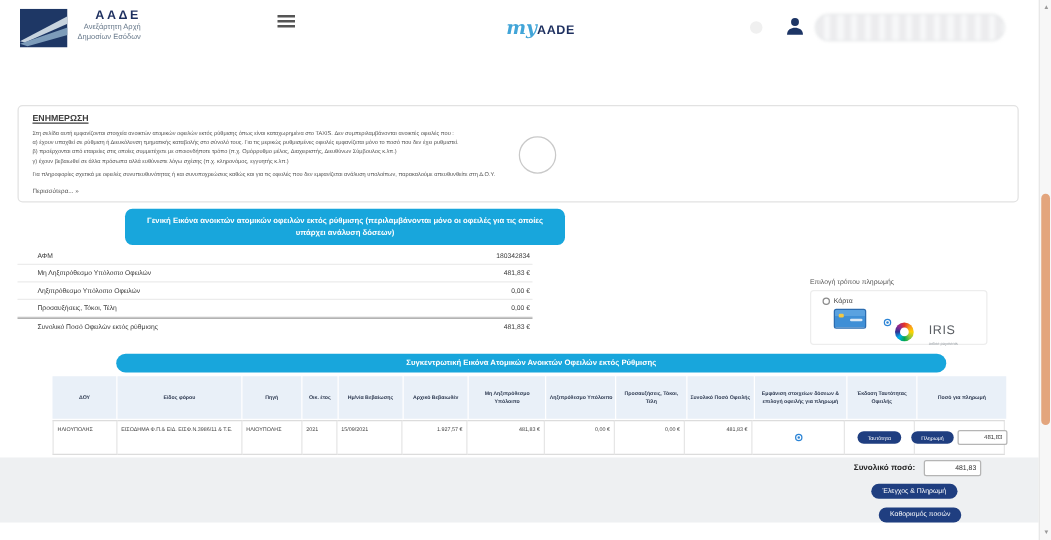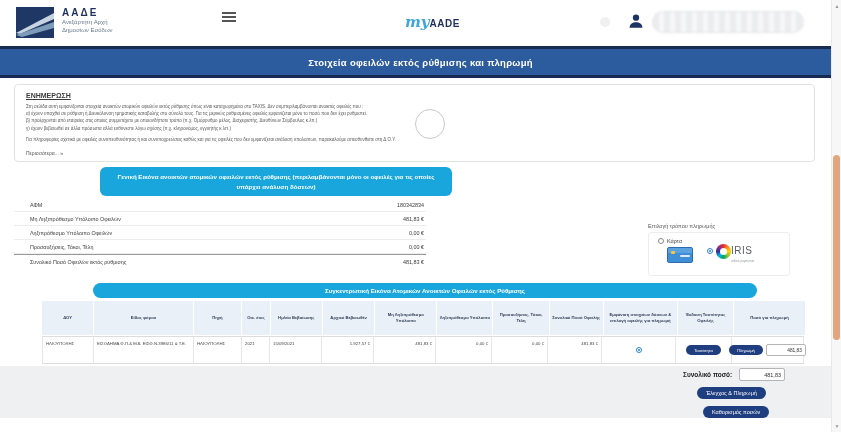--- a/index.html
+++ b/index.html
@@ -1,20 +1,20 @@
 <!DOCTYPE html>
 <html><head>
 <meta charset="utf-8">
 <style>
   * { margin:0; padding:0; box-sizing:border-box; }
   body { background:#fff; font-family:"Liberation Sans", sans-serif; }
   .page { position:relative; width:841px; height:432px; background:#fff; overflow:hidden; }
 
   
-  .hdr { position:absolute; left:0; top:0; width:831px; height:46px; background:#fff; }
+  .hdr { position:absolute; left:0; top:0; width:831px; height:46px; background:#fff;text-align:right; }
   .logo-sq { position:absolute; left:16px; top:7px; width:38px; height:31px; }
   .brand { position:absolute; left:62px; top:7px; }
   .brand-name { font-size:10px; font-weight:bold; color:#1d2f5f; letter-spacing:2px; }
   .brand-sub { font-size:6px; color:#67788a; line-height:1.35; }
   .hamb { position:absolute; left:222px; top:12px; width:14px; cursor:pointer; }
   .hamb span { display:block; height:1.5px; background:#555; margin-bottom:2.5px; }
   .myaade { position:absolute; left:405px; top:13px; white-space:nowrap; }
   .my { font-family:"DejaVu Serif", serif; font-style:italic; font-weight:bold; font-size:15px; color:#42a5d8; }
   .aade { font-size:10px; font-weight:bold; color:#1d2f5f; letter-spacing:0.5px; }
   .notif { position:absolute; left:600px; top:17px; width:10px; height:10px; border-radius:50%; background:#f0f0f0; }
@@ -55,21 +55,21 @@
   .pay-opt { display:flex; flex-direction:column; }
   .pay-opt-top { display:flex; align-items:center; gap:3px; }
   .radio { width:6px; height:6px; border:1px solid #8a8a8a; border-radius:50%; background:#fff; display:inline-block; position:relative; flex:none; cursor:pointer; }
   .radio.sel { border-color:#2b84d6; }
   .radio.sel::after { content:''; position:absolute; inset:1px; background:#2b84d6; border-radius:50%; }
   .opt-text { font-size:5.5px; color:#444; }
   .card-icon { margin:3px 0 0 9px; width:26px; height:16px; border-radius:2px; border:1px solid #2b6cb0;
                background:linear-gradient(180deg,#5aa2e0 0 5px,#3f8fd6 5px 100%); position:relative; }
   .card-icon::before { content:''; position:absolute; left:3px; top:3px; width:4px; height:3px; background:#f0c color; background:#f4c842; border-radius:1px; }
   .card-icon::after { content:''; position:absolute; left:12px; top:7px; width:10px; height:2px; background:#dce9f5; border-radius:1px; }
-  .iris-wrap { display:flex; align-items:center; gap:0; margin-top:2px; }
+  .iris-wrap { display:flex; align-items:center; gap:12px; margin-top:16px; }
   .iris-ring { width:15px; height:15px; border-radius:50%; position:relative; flex:none;
                background:conic-gradient(#e63329,#f7941d,#ffd400,#8cc63f,#00a651,#00aeef,#2e3192,#92278f,#e63329); }
   .iris-ring::after { content:''; position:absolute; inset:4px; background:#fff; border-radius:50%; }
   .iris-text { font-size:10px; color:#5a5e63; letter-spacing:0.5px; line-height:1; }
   .iris-sub { font-size:3.2px; color:#9aa0a6; text-align:right; margin-top:1px; }
 
   
   .tbl-pill { position:absolute; left:93px; top:283px; width:664px; height:15px; background:#18a6dc;
               border-radius:8px; color:#fff; font-size:6.2px; font-weight:bold;
               display:flex; align-items:center; justify-content:center; }
@@ -128,23 +128,20 @@
       <span class="my">my</span><span class="aade">AADE</span>
     </div>
     <div class="notif"></div>
     <svg class="avatar" viewBox="0 0 24 24">
       <circle cx="12" cy="7.5" r="4.2" fill="#1d3565"></circle>
       <path d="M3.5 21c0-5.2 4.2-7.3 8.5-7.3s8.5 2.1 8.5 7.3z" fill="#1d3565"></path>
     </svg>
     <div class="user-blur"></div>
   </div>
 
-  <div class="banner">
-    <div class="banner-title">Στοιχεία οφειλών εκτός ρύθμισης και πληρωμή</div>
-  </div>
 
   <div class="info-card">
     <div class="info-head">ΕΝΗΜΕΡΩΣΗ</div>
     <p>Στη σελίδα αυτή εμφανίζονται στοιχεία ανοικτών ατομικών οφειλών εκτός ρύθμισης όπως είναι καταχωρημένα στο TAXIS. Δεν συμπεριλαμβάνονται ανοικτές οφειλές που :</p>
     <p>α) έχουν υπαχθεί σε ρύθμιση ή Διευκόλυνση τμηματικής καταβολής στο σύνολό τους. Για τις μερικώς ρυθμισμένες οφειλές εμφανίζεται μόνο το ποσό που δεν έχει ρυθμιστεί.</p>
     <p>β) προέρχονται από εταιρείες στις οποίες συμμετέχετε με οποιονδήποτε τρόπο (π.χ. Ομόρρυθμο μέλος, Διαχειριστής, Διευθύνων Σύμβουλος κ.λπ.)</p>
     <p>γ) έχουν βεβαιωθεί σε άλλα πρόσωπα αλλά ευθύνεστε λόγω σχέσης (π.χ. κληρονόμος, εγγυητής κ.λπ.)</p>
     <p style="margin-top:4px">Για πληροφορίες σχετικά με οφειλές συνυπευθυνότητας ή και συνυποχρεώσεις καθώς και για τις οφειλές που δεν εμφανίζεται ανάλυση υπολοίπων, παρακαλούμε απευθυνθείτε στη Δ.Ο.Υ.</p>
     <p class="info-more">Περισσότερα... »</p>
     <div class="deco-circle"></div>

